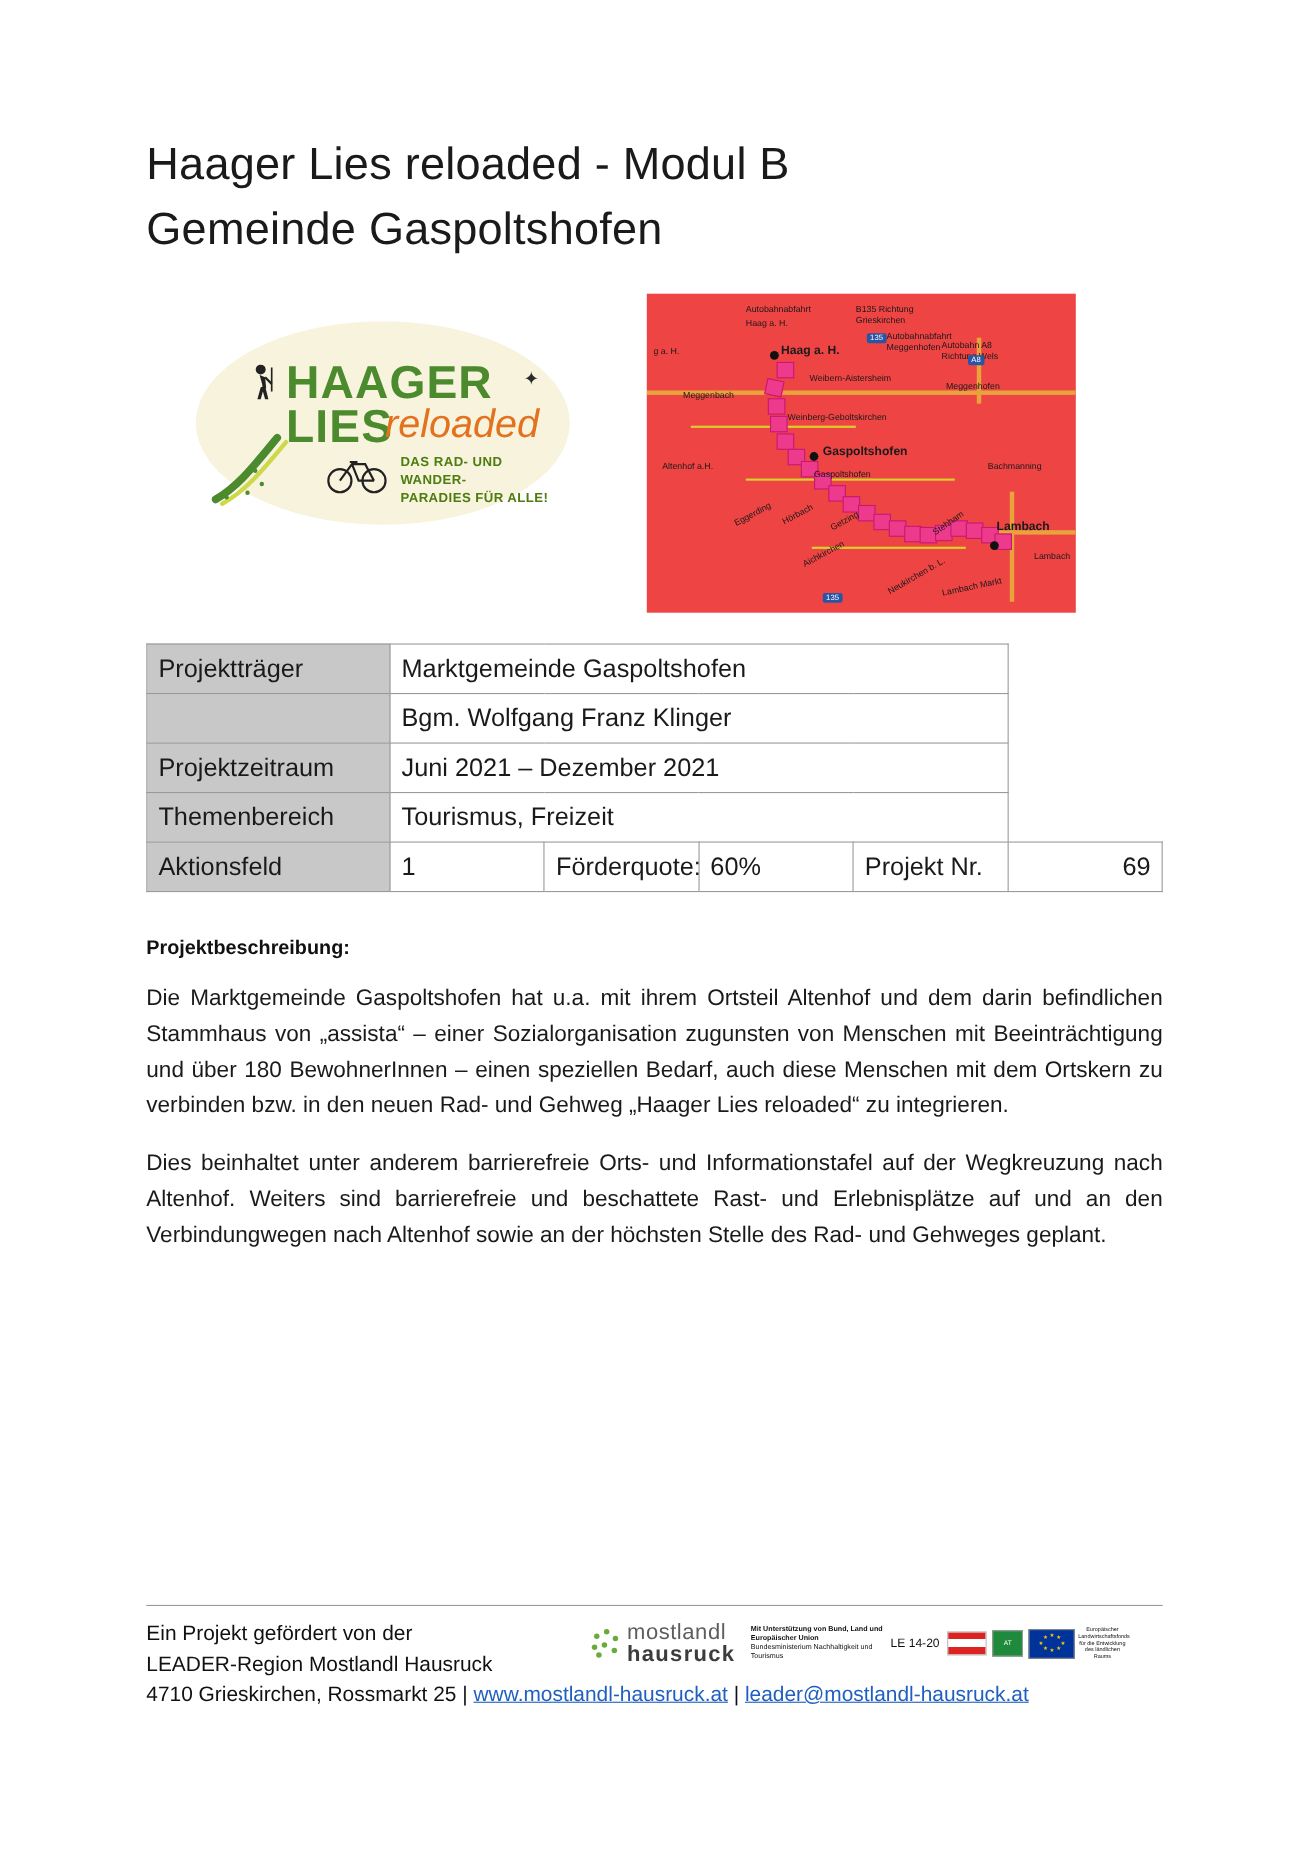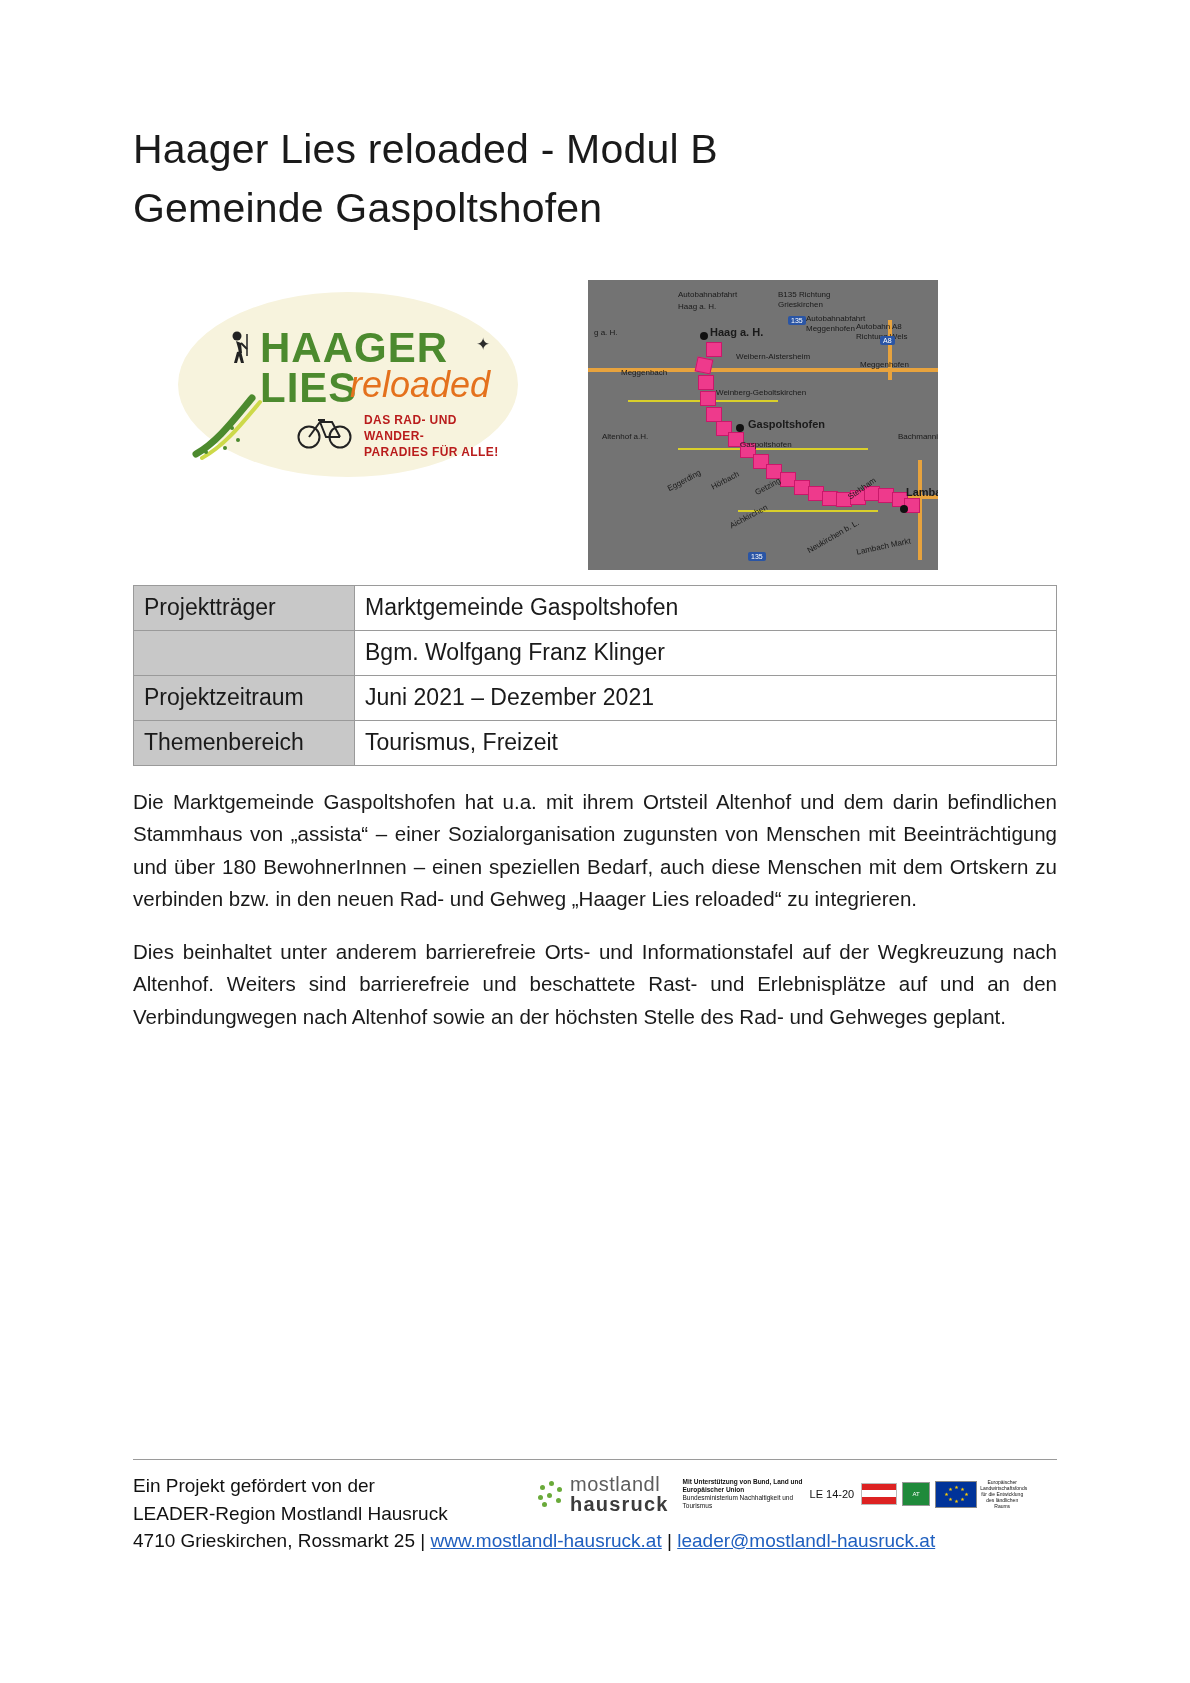--- a/index.html
+++ b/index.html
@@ -89,21 +89,21 @@
     font-weight: 400;
     color: #e4711d;
   }
   .logo-sub {
     position: absolute;
     left: 186px;
     top: 120px;
     font-size: 12px;
     font-weight: 700;
     line-height: 1.35;
-    color: #b91c1c;
+    color: #4d7c0f;
     letter-spacing: 0.4px;
   }
   .logo-bike {
     position: absolute;
     left: 118px;
     top: 118px;
   }
   .logo-path {
     position: absolute;
     left: 14px;
@@ -113,24 +113,24 @@
     position: absolute;
     left: 298px;
     top: 42px;
     font-size: 17px;
     color: #2b2b2b;
   }
   
   .map-wrap {
     position: absolute;
     left: 455px;
-    top: 13px;
-    width: 350px;
+    top: 0;
+    width: 390px;
     height: 290px;
-    background: #737373;
+    background: #ef4444;
     overflow: hidden;
   }
   .map-road {
     position: absolute;
     background: #e8a33d;
     height: 4px;
   }
   .map-thinroad {
     position: absolute;
     background: #d9cf2a;
@@ -459,23 +459,32 @@
       <td colspan="4">Bgm. Wolfgang Franz Klinger</td>
     </tr>
     <tr>
       <td class="lbl-cell">Projektzeitraum</td>
       <td colspan="4">Juni 2021 – Dezember 2021</td>
     </tr>
     <tr>
       <td class="lbl-cell">Themenbereich</td>
       <td colspan="4">Tourismus, Freizeit</td>
     </tr>
+    <tr>
+      <td class="lbl-cell">Aktionsfeld</td>
+      <td style="width:160px;">1</td>
+      <td class="green" style="width:160px;">Förderquote:</td>
+      <td style="width:150px;">60%</td>
+      <td class="small-label" style="width:120px;">Projekt Nr.</td>
+      <td class="right" style="width:78px;">69</td>
+    </tr>
   </tbody>
     </table>
 
+  <div class="section-head">Projektbeschreibung:</div>
   <p class="para">Die Marktgemeinde Gaspoltshofen hat u.a. mit ihrem Ortsteil Altenhof und dem darin befindlichen Stammhaus von „assista“ – einer Sozialorganisation zugunsten von Menschen mit Beeinträchtigung und über 180 BewohnerInnen – einen speziellen Bedarf, auch diese Menschen mit dem Ortskern zu verbinden bzw. in den neuen Rad- und Gehweg „Haager Lies reloaded“ zu integrieren.</p>
   <p class="para">Dies beinhaltet unter anderem barrierefreie Orts- und Informationstafel auf der Wegkreuzung nach Altenhof. Weiters sind barrierefreie und beschattete Rast- und Erlebnisplätze auf und an den Verbindungwegen nach Altenhof sowie an der höchsten Stelle des Rad- und Gehweges geplant.</p>
 
   <div class="footer">
     <div class="footer-rule"></div>
     <div class="footer-inner">
       <div class="footer-text">
         <div>Ein Projekt gefördert von der</div>
         <div>LEADER-Region Mostlandl Hausruck</div>
         <div>

